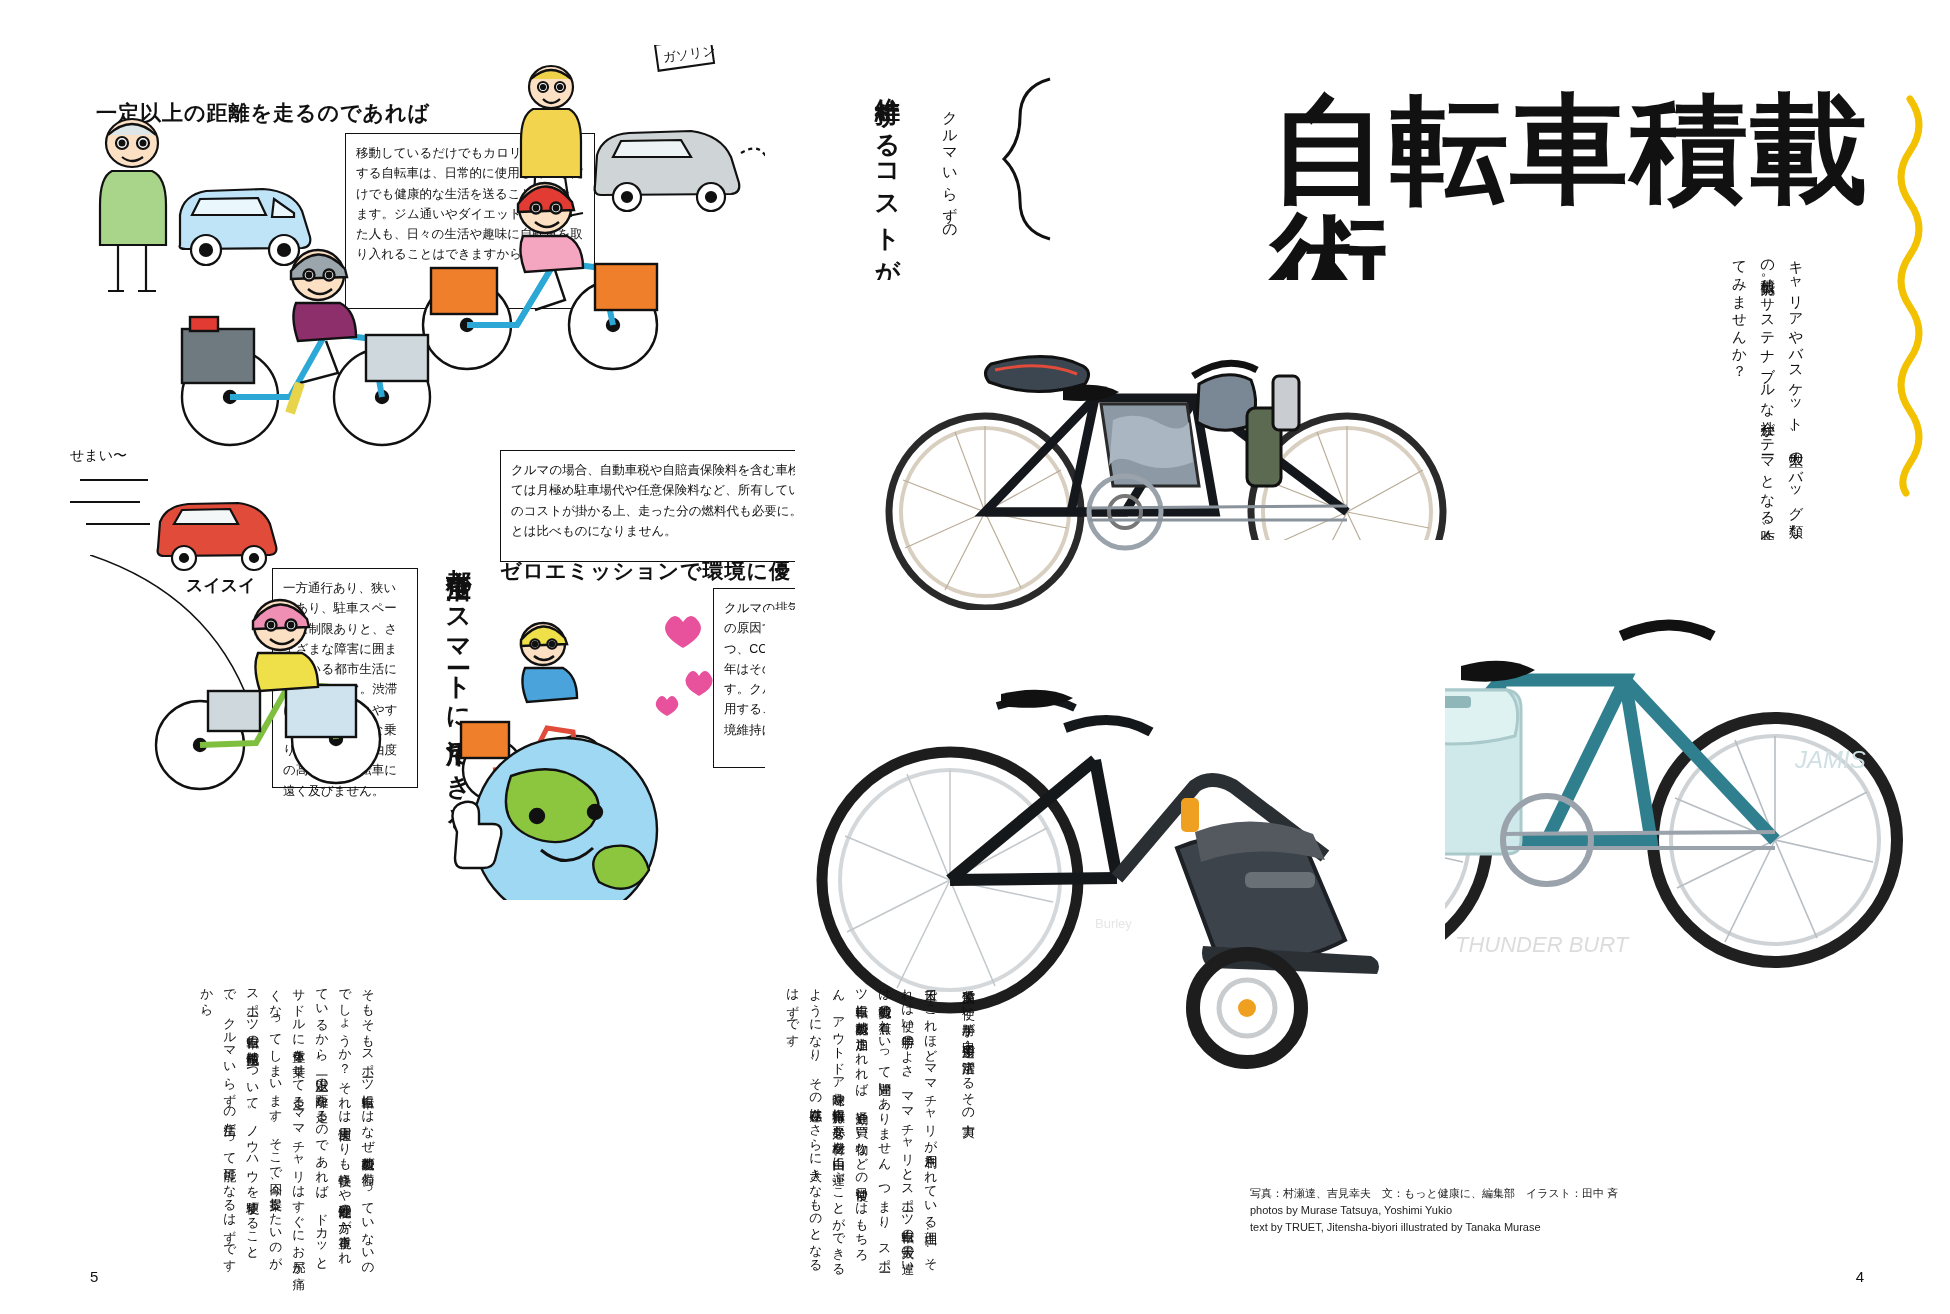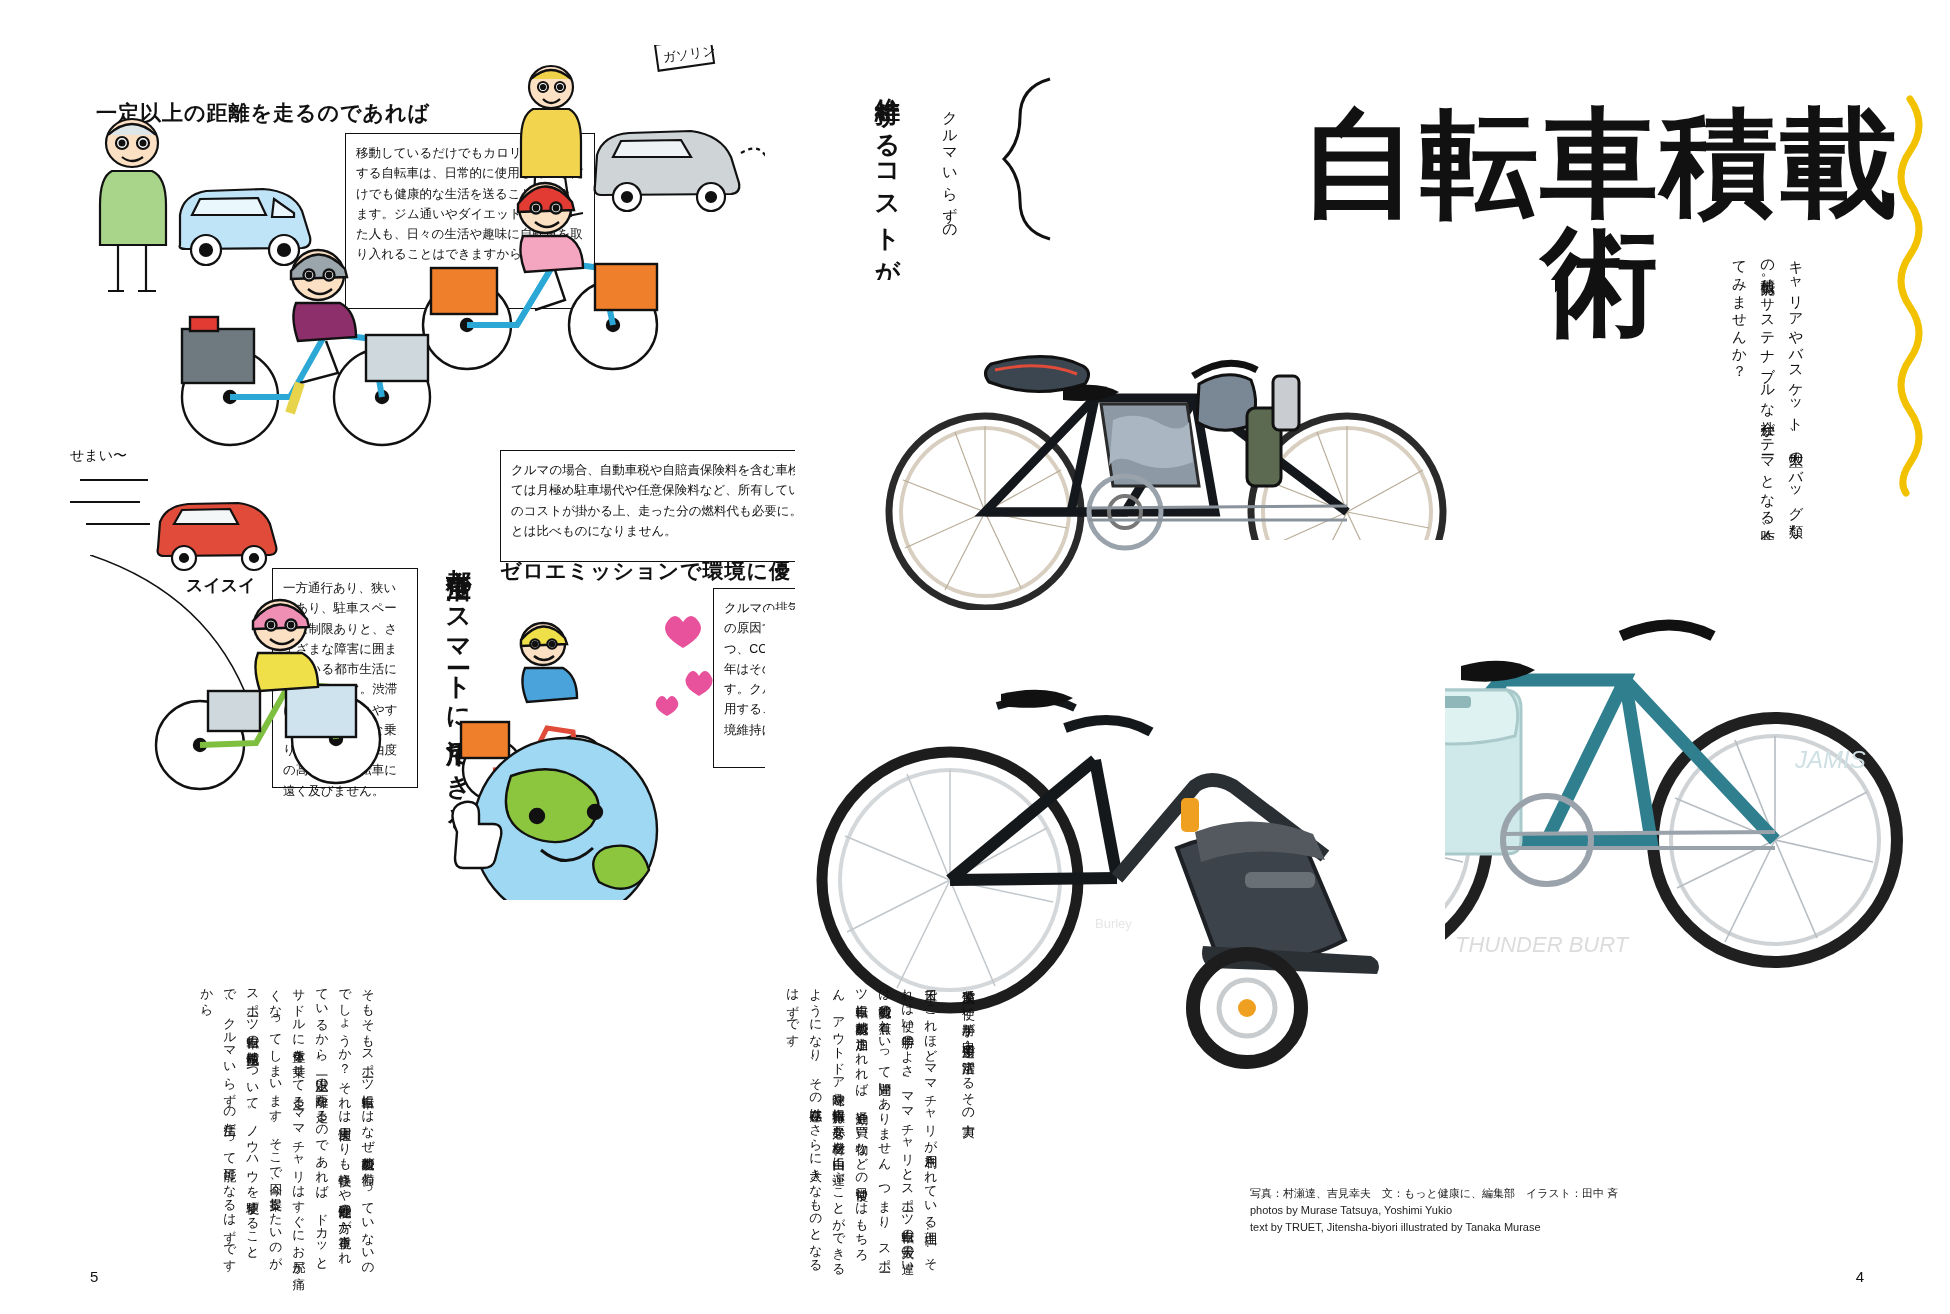--- a/index.html
+++ b/index.html
@@ -250,21 +250,21 @@
 
   <div id="right">
 
 
     <div class="vtext kuruma">クルマいらずの</div>
 
     <svg style="position:absolute;left:25px;top:75px;" width="60" height="170" viewBox="0 0 60 170">
       <path d="M50 4 q-30 8 -30 38 q0 26 -16 42 q16 16 16 42 q0 30 30 38" fill="none" stroke="#111" stroke-width="3"></path>
     </svg>
 
-    <div class="mainttl" style="writing-mode:horizontal-tb;right:20px;top:104px;width:660px;text-align:center;">自転車積載術</div>
+    <div class="mainttl" style="writing-mode:horizontal-tb;right:20px;top:90px;width:660px;text-align:left;">自転車積載術</div>
 
     <svg style="position:absolute;right:18px;top:95px;" width="46" height="420" viewBox="0 0 46 420">
       <path d="M24 4 q18 26 0 52 q-18 26 0 52 q18 26 0 52 q-18 26 0 52 q18 26 0 52 q-18 26 0 52 q18 26 0 52 q-12 18 -4 30" fill="none" stroke="#f2c200" stroke-width="7" stroke-linecap="round"></path>
     </svg>
 
     <div class="vtext-mixed lead">キャリアやバスケット、大型のバッグ類など、装備次第では飛躍的に向上する自転車の積載能力。サステナブルな社会がテーマとなる昨今、その価値についてを再考してみませんか？</div>
 
     <svg class="photo" style="left:-180px;top:280px;" width="760" height="350" viewBox="0 0 760 350">
       <rect x="0" y="0" width="760" height="350" fill="#ffffff"></rect>
       <g fill="none" stroke="#1a1a1a" stroke-width="5">

